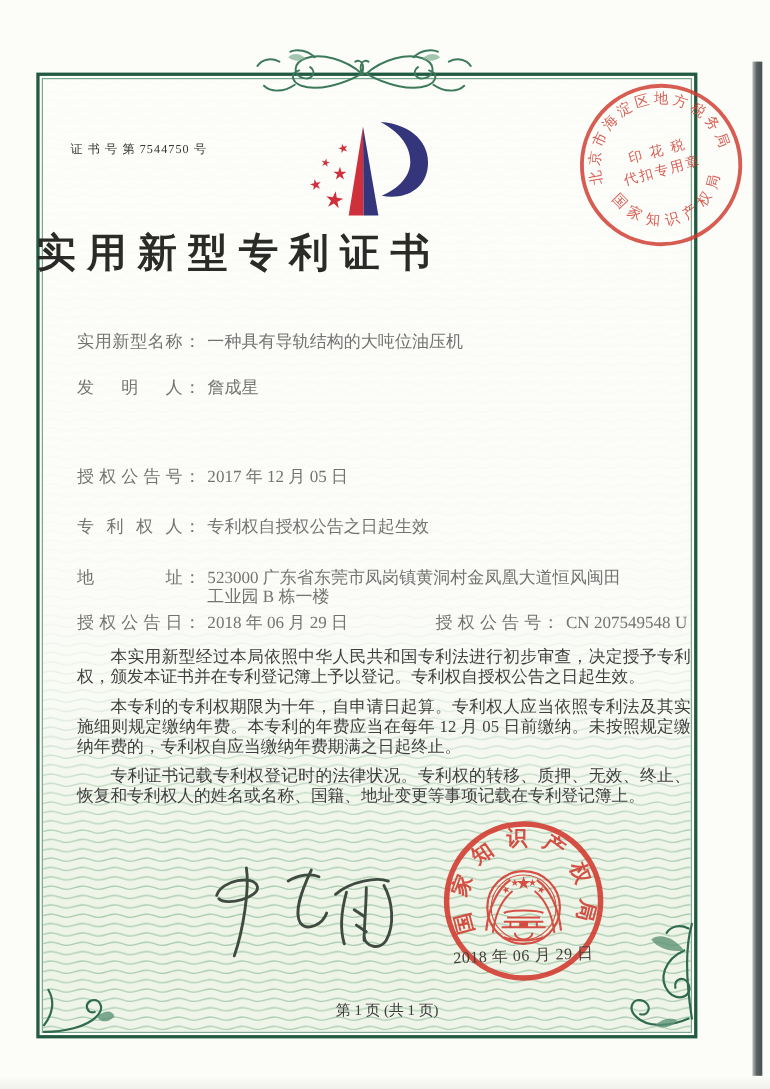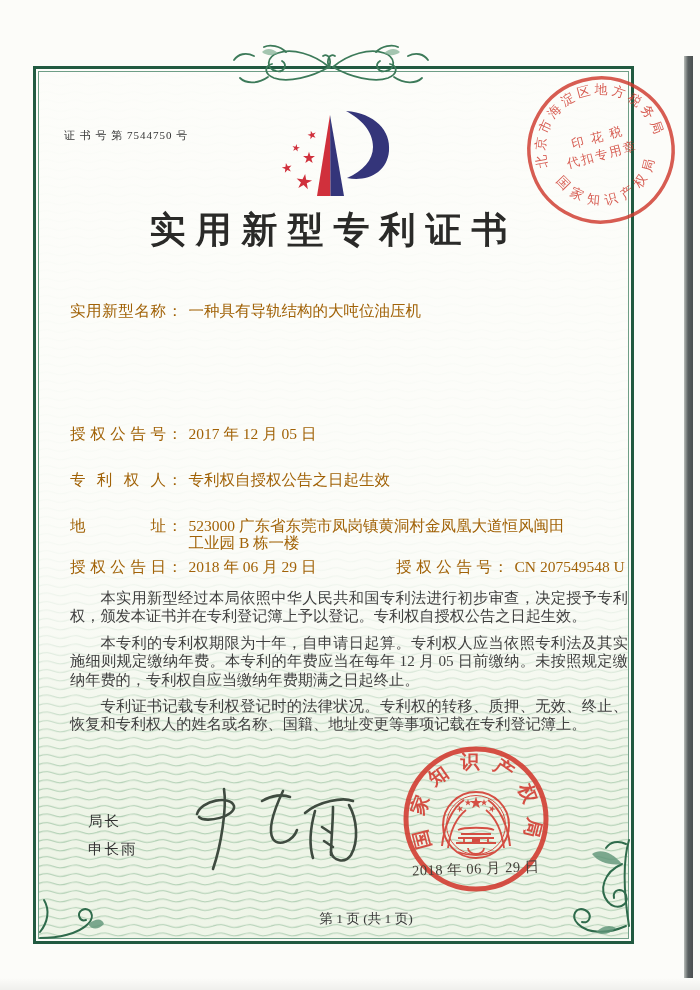--- a/index.html
+++ b/index.html
@@ -18,34 +18,34 @@
   .guilloche{position:absolute;left:39px;top:72px;width:589px;height:866px;}
   .fade{position:absolute;left:39px;top:72px;width:589px;height:866px;
     background:linear-gradient(180deg,
       rgba(253,253,250,0.97) 0%,rgba(253,253,250,0.94) 40%,
       rgba(253,253,250,0.90) 55%,rgba(253,253,250,0.72) 65%,
       rgba(253,253,250,0.42) 72%,rgba(253,253,250,0.12) 80%,
       rgba(253,253,250,0.04) 88%,rgba(253,253,250,0.10) 100%);}
   .ornament{position:absolute;}
   
   .cert-no{position:absolute;left:64px;top:128px;font-size:11px;letter-spacing:1px;color:#333;}
-  .title{position:absolute;left:33px;top:206px;width:601px;text-align:center;
+  .title{position:absolute;left:33px;top:206px;width:601px;text-align:left;
     font-size:36px;font-weight:600;letter-spacing:10px;color:#2a2a28;}
-  .row{position:absolute;left:70px;width:560px;font-size:15.5px;color:#a16207;line-height:17px;}
+  .row{position:absolute;left:70px;width:560px;font-size:15.5px;color:#737373;line-height:17px;}
   .flabel{display:inline-block;width:96px;text-align:justify;text-align-last:justify;vertical-align:top;}
   .fcolon{display:inline-block;margin:0 6px 0 1px;vertical-align:top;}
   .fvalue{display:inline-block;vertical-align:top;max-width:440px;}
   .fvalue .vline{display:block;}
   .row .sub{position:absolute;left:326px;top:0;white-space:nowrap;}
   .paras{position:absolute;left:70px;top:589px;width:558px;font-size:15.2px;
     line-height:18.4px;color:#3f3f3f;text-align:justify;}
   .paras p{margin:0 0 8px 0;text-indent:2em;}
   .director{position:absolute;left:88px;top:812px;font-size:14.5px;color:#333;}
   .director div{margin-bottom:9px;letter-spacing:2px;}
-  .footer{position:absolute;left:34px;top:910px;width:664px;text-align:center;
+  .footer{position:absolute;left:20px;top:910px;width:664px;text-align:center;
     font-size:13.5px;color:#3a3a3a;}
   .seal-date{position:absolute;left:412px;top:859px;width:150px;font-size:14.5px;
     color:#45403a;letter-spacing:0.5px;transform:rotate(-2deg);}
   svg{display:block;}
   .logo{position:absolute;left:262px;top:98px;}
   .tax-stamp{position:absolute;left:520px;top:70px;opacity:0.82;}
   .big-seal{position:absolute;left:398px;top:742px;opacity:0.88;}
   .signature{position:absolute;left:180px;top:780px;}
 </style>
 </head>
@@ -119,44 +119,43 @@
     <path d="M84,13 C113,15 129,33 127,53 C125,75 105,84 85,80 C101,73 111,62 111,49 C111,33 99,21 84,13 Z" fill="#34357a"></path>
   </svg>
 
   <div class="cert-no">证 书 号 第 7544750 号</div>
 
   <div class="title">实用新型专利证书</div>
 
   <div class="row" style="top:302px">
     <span class="flabel">实用新型名称</span><span class="fcolon">：</span><span class="fvalue">一种具有导轨结构的大吨位油压机</span>
   </div>
+  <div class="row" style="top:344px">
+    <span class="flabel">发明人</span><span class="fcolon">：</span><span class="fvalue">詹成星</span>
+  </div>
   <div class="row" style="top:425px">
     <span class="flabel">授权公告号</span><span class="fcolon">：</span><span class="fvalue">2017 年 12 月 05 日</span>
   </div>
   <div class="row" style="top:471px">
     <span class="flabel">专利权人</span><span class="fcolon">：</span><span class="fvalue">专利权自授权公告之日起生效</span>
   </div>
   <div class="row" style="top:517px">
     <span class="flabel">地址</span><span class="fcolon">：</span><span class="fvalue"><span class="vline">523000 广东省东莞市凤岗镇黄洞村金凤凰大道恒风闽田</span><span class="vline">工业园 B 栋一楼</span></span>
   </div>
   <div class="row" style="top:558px">
     <span class="flabel">授权公告日</span><span class="fcolon">：</span><span class="fvalue">2018 年 06 月 29 日</span>
     <span class="sub"><span class="flabel">授权公告号</span><span class="fcolon">：</span><span class="fvalue">CN 207549548 U</span></span>
   </div>
 
   <div class="paras">
     <p>本实用新型经过本局依照中华人民共和国专利法进行初步审查，决定授予专利权，颁发本证书并在专利登记簿上予以登记。专利权自授权公告之日起生效。</p>
     <p>本专利的专利权期限为十年，自申请日起算。专利权人应当依照专利法及其实施细则规定缴纳年费。本专利的年费应当在每年 12 月 05 日前缴纳。未按照规定缴纳年费的，专利权自应当缴纳年费期满之日起终止。</p>
     <p>专利证书记载专利权登记时的法律状况。专利权的转移、质押、无效、终止、恢复和专利权人的姓名或名称、国籍、地址变更等事项记载在专利登记簿上。</p>
   </div>
 
-  <div class="director">
-    <div>局长</div>
-    <div>申长雨</div>
-  </div>
 
   <svg class="signature" width="190" height="100" viewBox="180 780 190 100">
     <g stroke="#3f4b40" stroke-width="2.6" fill="none" stroke-linecap="round">
       <path d="M197,814 C201,800 231,795 234,806 C236,816 206,824 199,817"></path>
       <path d="M224,789 C227,808 221,846 213,869"></path>
       <path d="M262,801 C272,795 283,794 290,797"></path>
       <path d="M283,791 C274,810 267,829 273,839 C279,847 293,841 297,830"></path>
       <path d="M305,813 C319,801 343,797 353,801"></path>
       <path d="M315,811 C310,829 309,845 313,858"></path>
       <path d="M349,805 C357,819 359,841 351,855 C345,864 333,861 331,852"></path>

